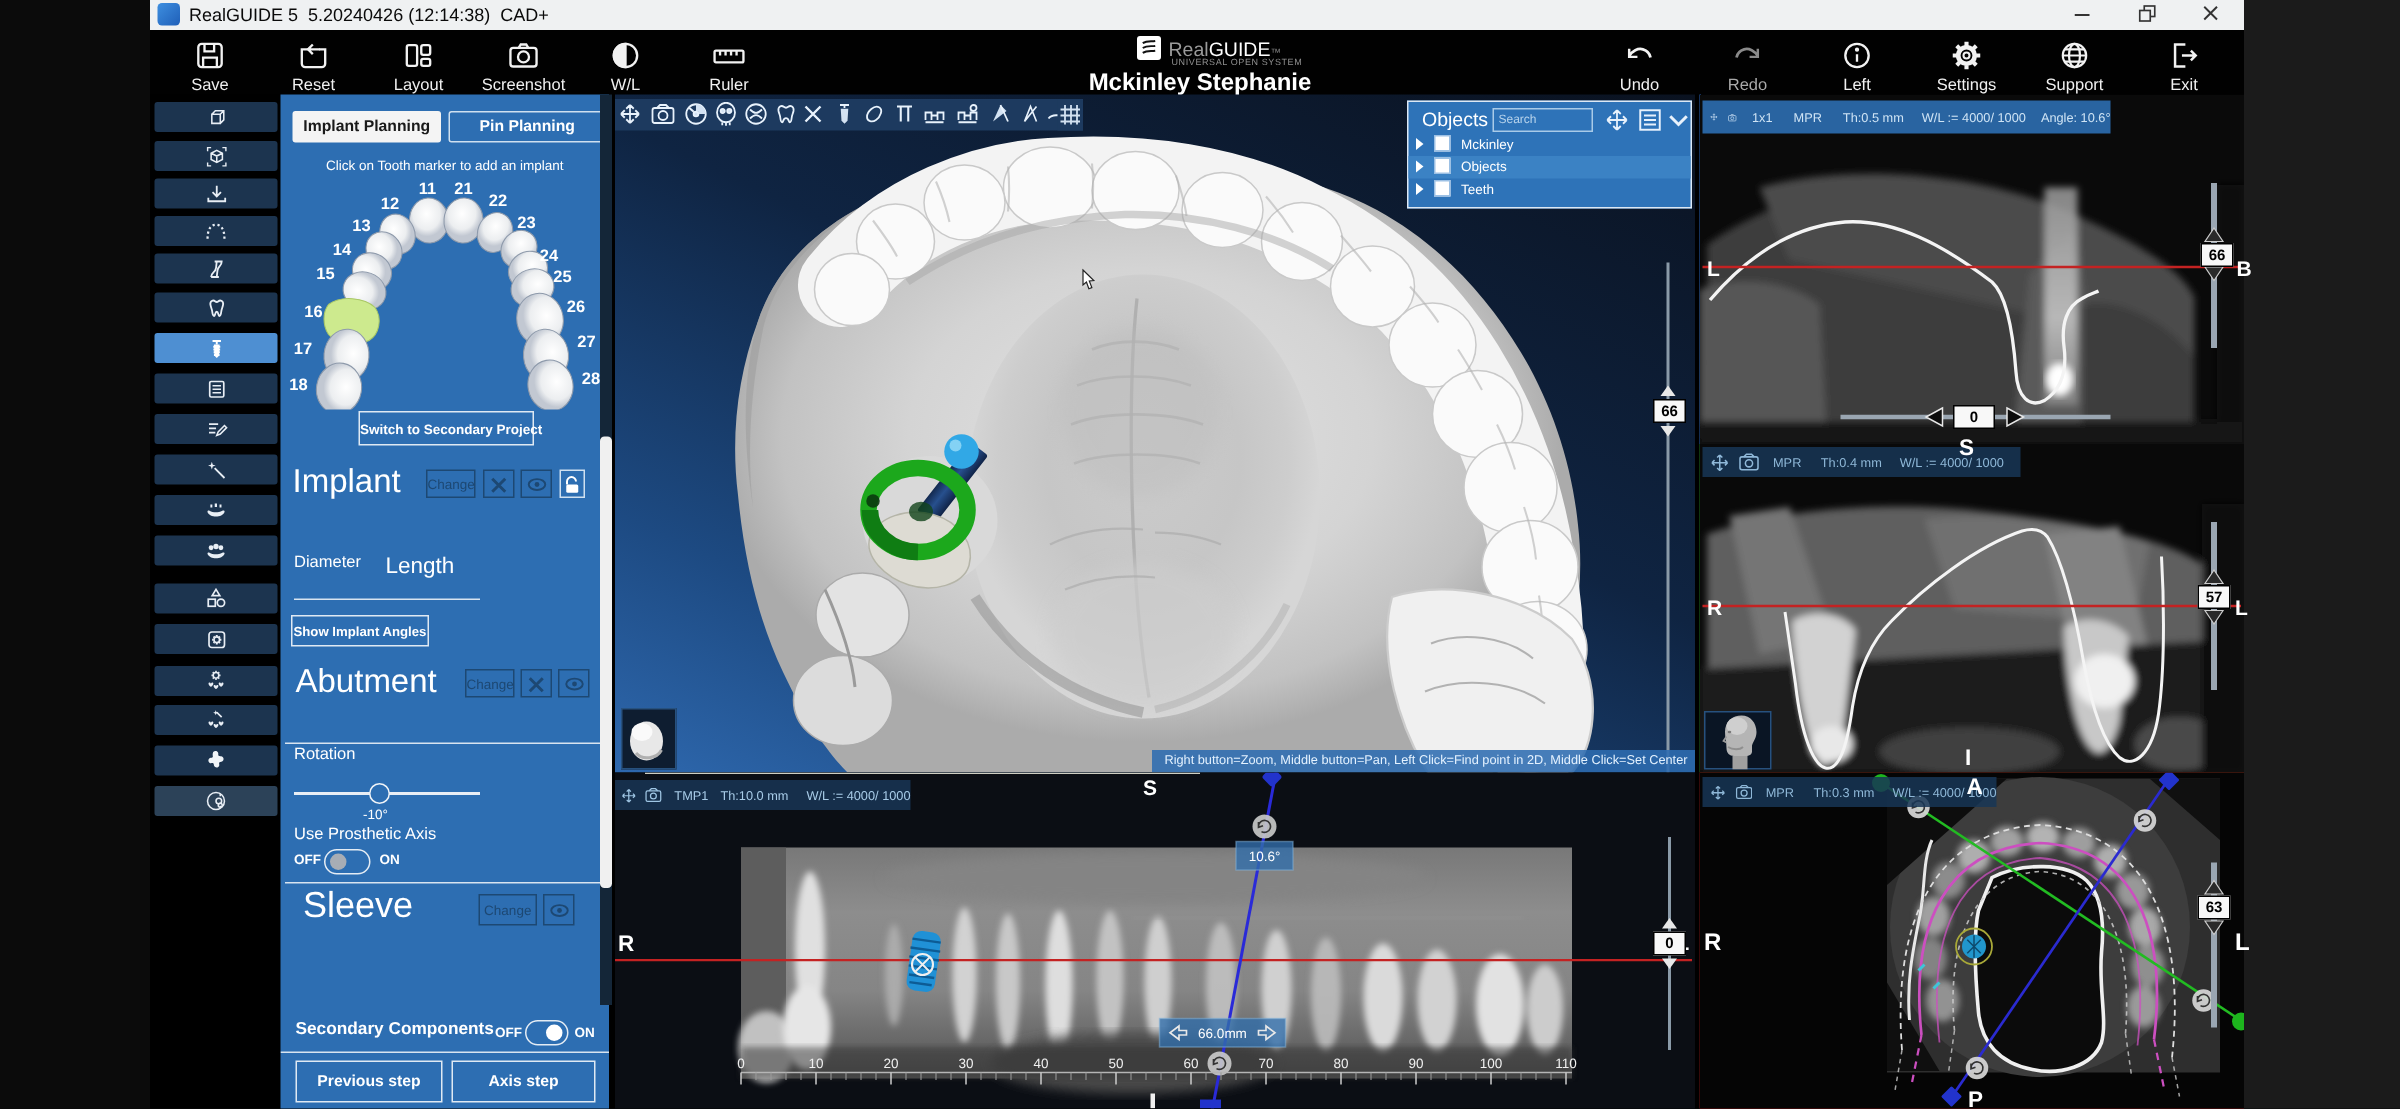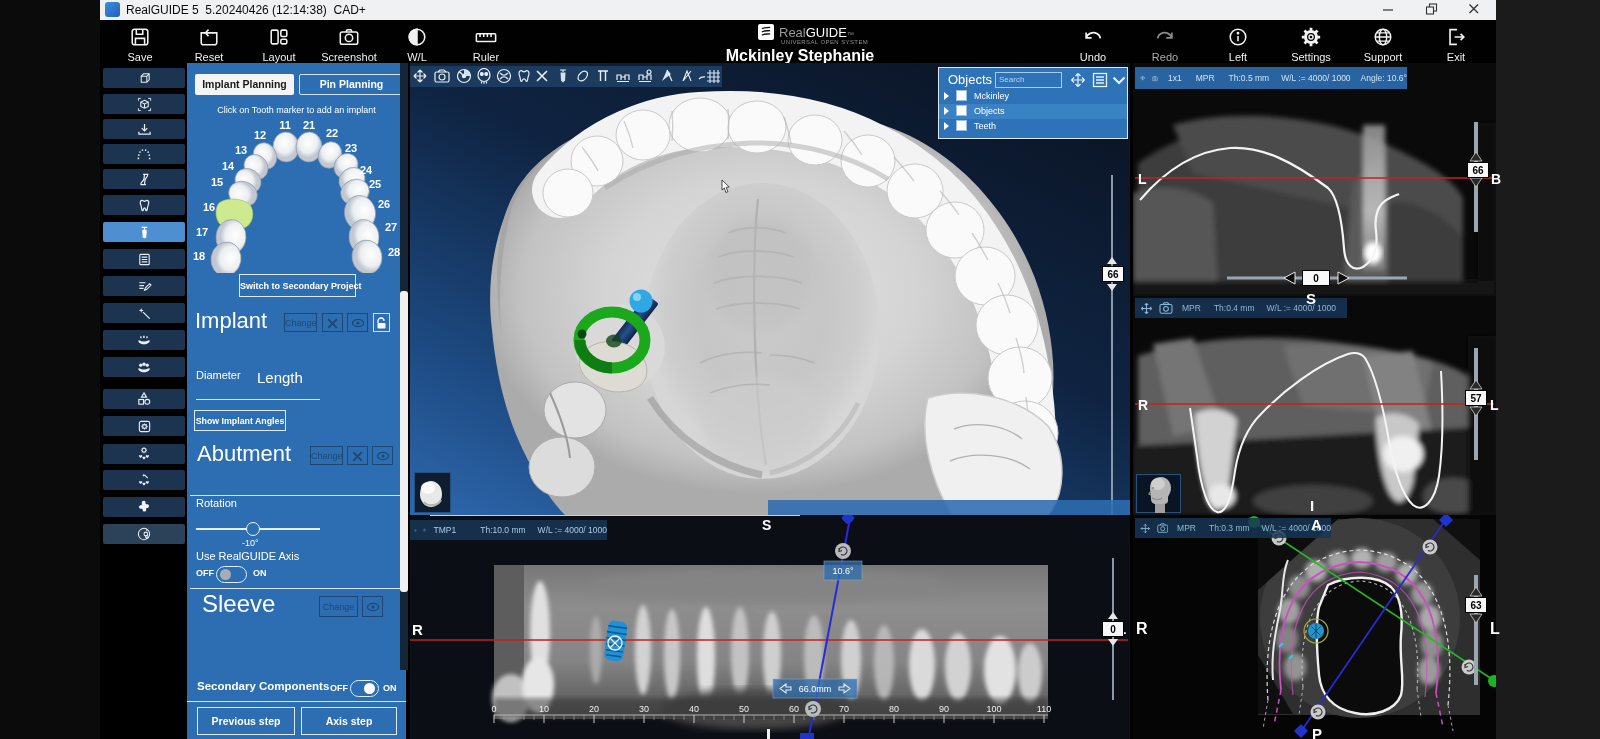--- a/index.html
+++ b/index.html
@@ -372,21 +372,21 @@
           </svg></div>
       <div class="dimbtn" style="left:185px;top:383px;width:21px;height:19px"><svg width="14" height="12" style="margin-top:3px" viewBox="0 0 14 12">
             <ellipse cx="7" cy="6" rx="5.5" ry="3.6" fill="none" stroke="#1d4873" stroke-width="1.3"></ellipse>
             <circle cx="7" cy="6" r="1.6" fill="#1d4873"></circle>
           </svg></div>
       <div class="sepline" style="left:3px;top:432px;width:210px"></div>
       <div class="ptxt" style="left:9px;top:434px;font-size:11px">Rotation</div>
       <div class="abs" style="left:9px;top:465px;width:124px;height:2px;background:#e8eef5"></div>
       <div class="abs" style="left:59px;top:459px;width:14px;height:14px;border-radius:7px;border:1.5px solid #f0f4f8;background:#2d6eb2"></div>
       <div class="ptxt" style="left:55px;top:475px;font-size:9px">-10°</div>
-      <div class="ptxt" style="left:9px;top:487px;font-size:11px">Use RealGUIDE Axis</div>
+      <div class="ptxt" style="left:9px;top:487px;font-size:11px">Use Prosthetic Axis</div>
       <div class="ptxt" style="left:9px;top:505px;font-size:9px;font-weight:bold">OFF</div>
       <div class="abs" style="left:29px;top:503px;width:31px;height:17px;border-radius:9px;border:1.5px solid #e4ecf4"></div>
       <div class="abs" style="left:33px;top:506px;width:11px;height:11px;border-radius:6px;background:#a7adb5"></div>
       <div class="ptxt" style="left:66px;top:505px;font-size:9px;font-weight:bold">ON</div>
       <div class="sepline" style="left:3px;top:525px;width:210px"></div>
       <div class="ptxt" style="left:15px;top:527px;font-size:24px">Sleeve</div>
       <div class="dimbtn" style="left:132px;top:533px;width:39px;height:21px;font-size:9px;line-height:20px">Change</div>
       <div class="dimbtn" style="left:175px;top:533px;width:21px;height:21px"><svg width="14" height="12" style="margin-top:4px" viewBox="0 0 14 12">
             <ellipse cx="7" cy="6" rx="5.5" ry="3.6" fill="none" stroke="#1d4873" stroke-width="1.3"></ellipse>
             <circle cx="7" cy="6" r="1.6" fill="#1d4873"></circle>
@@ -571,20 +571,21 @@
       <div class="abs" style="left:546px;top:42px;width:11px;height:11px;background:#fff;border:1px solid #9cc0e4"></div>
       <div class="abs" style="left:564px;top:43px;color:#fff;font-size:9px">Objects</div>
       <div class="abs" style="left:534px;top:59px;width:0;height:0;border-left:5px solid #fff;border-top:4px solid transparent;border-bottom:4px solid transparent"></div>
       <div class="abs" style="left:546px;top:57px;width:11px;height:11px;background:#fff;border:1px solid #9cc0e4"></div>
       <div class="abs" style="left:564px;top:58px;color:#fff;font-size:9px">Teeth</div>
       <div class="abs" style="left:701px;top:112px;width:2px;height:340px;background:#8a9aa8"></div>
       <div class="abs" style="left:697px;top:194px;width:0;height:0;border-bottom:7px solid #e8e8e8;border-left:5px solid transparent;border-right:5px solid transparent"></div>
       <div class="sbox" style="left:692px;top:203px">66</div>
       <div class="abs" style="left:697px;top:221px;width:0;height:0;border-top:7px solid #e8e8e8;border-left:5px solid transparent;border-right:5px solid transparent"></div>
       <div class="abs" style="left:358px;top:437px;width:362px;height:15px;background:rgba(45,108,176,0.88)"></div>
+      <div class="abs" style="left:0;top:438px;width:718px;text-align:right;font-size:8.5px;color:#e4f2ff;padding-right:3px">Right button=Zoom, Middle button=Pan, Left Click=Find point in 2D, Middle Click=Set Center</div>
       <div class="abs" style="left:4px;top:409px;width:37px;height:41px;background:#0e1d30;border:1px solid #27517e"></div>
       <svg class="abs" style="left:4px;top:409px" width="37" height="41" viewBox="0 0 37 41">
           <ellipse cx="17" cy="22" rx="11" ry="13" fill="#e8e8e8"></ellipse>
           <ellipse cx="14" cy="16" rx="7" ry="6" fill="#fafafa"></ellipse>
           <path d="M10 30 C14 35 24 34 27 28" stroke="#b0b0b0" stroke-width="2" fill="none"></path>
         </svg>
       <svg class="abs" style="left:308px;top:116px" width="14" height="18" viewBox="0 0 14 18">
           <path d="M4 1 v10 l2.3 -2 1.6 4.5 2 -.8 -1.7 -4.4 3 -.3 z" fill="#fff" stroke="#222" stroke-width="0.8"></path>
         </svg>
     </div>
@@ -676,21 +677,21 @@
       <div class="vhead" style="left:0;top:5px;width:197px;height:20px;background:rgba(25,55,88,0.82);padding-left:4px">
         <svg width="13" height="13" viewBox="0 0 15 15" fill="none" stroke="#9fc6e4" stroke-width="1.2">
             <path d="M7.5 1.5 v12 M1.5 7.5 h12 M7.5 1.5 l-2 2 M7.5 1.5 l2 2 M7.5 13.5 l-2 -2 M7.5 13.5 l2 -2 M1.5 7.5 l2 -2 M1.5 7.5 l2 2 M13.5 7.5 l-2 -2 M13.5 7.5 l-2 2"></path>
           </svg>
         <svg style="margin-left:6px" width="14" height="12" viewBox="0 0 16 14" fill="none" stroke="#9fc6e4" stroke-width="1.2">
             <rect x="1" y="3" width="14" height="10" rx="1.5"></rect>
             <circle cx="8" cy="8" r="2.8"></circle>
             <path d="M4 3 L6 1 h4 L12 3"></path>
           </svg>
         <span style="margin-left:8px;color:#a8cce8">TMP1</span>
-          <span style="margin-left:24px;color:#a8cce8">Th:10.0 mm</span>
+          <span style="margin-left:8px;color:#a8cce8">Th:10.0 mm</span>
           <span style="margin-left:12px;color:#a8cce8">W/L := 4000/ 1000</span>
       </div>
       <div class="vlabel" style="left:352px;top:2px;font-size:14px">S</div>
       <div class="vlabel" style="left:2px;top:106px;font-size:15px">R</div>
       <div class="vlabel" style="left:707px;top:105px;font-size:15px">L</div>
       <div class="abs" style="left:702px;top:43px;width:2px;height:142px;background:#8a9aa8"></div>
       <div class="abs" style="left:698px;top:97px;width:0;height:0;border-bottom:7px solid #e8e8e8;border-left:5px solid transparent;border-right:5px solid transparent"></div>
       <div class="sbox" style="left:692px;top:106px">0</div>
       <div class="abs" style="left:698px;top:124px;width:0;height:0;border-top:7px solid #e8e8e8;border-left:5px solid transparent;border-right:5px solid transparent"></div>
       <div class="abs" style="left:20px;top:0;width:370px;height:1px;background:#cfcfc2"></div>

